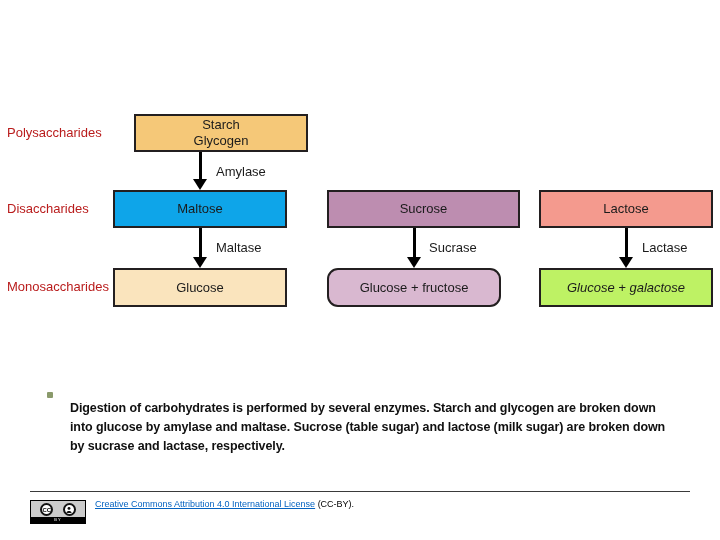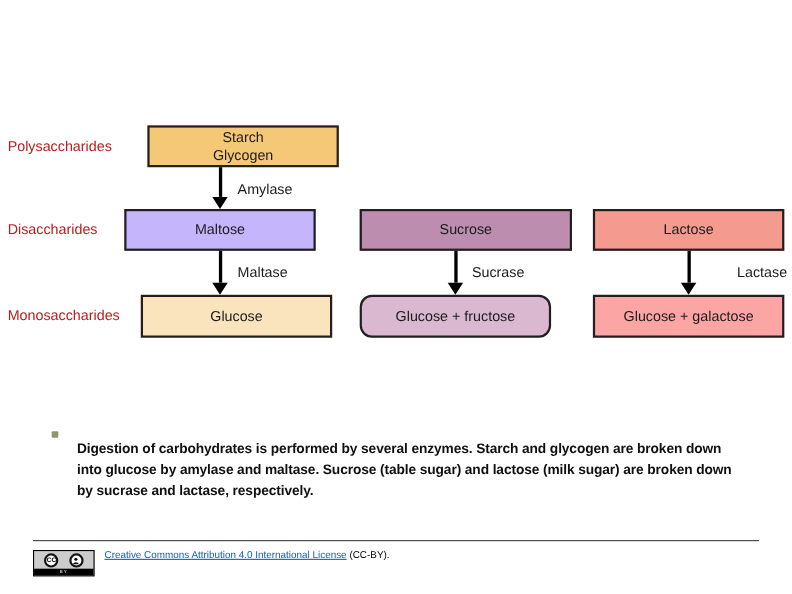--- a/index.html
+++ b/index.html
@@ -5,26 +5,26 @@
   html,body{margin:0;padding:0;background:#fff;}
   .page{position:relative;width:720px;height:540px;background:#ffffff;overflow:hidden;
         font-family:"Liberation Sans",sans-serif;color:#1b1b1b;}
 
   
   .row-label{position:absolute;font-size:13px;color:#b91c1c;white-space:nowrap;}
   .dbox{position:absolute;box-sizing:border-box;border:2px solid #231f20;
         display:flex;flex-direction:column;align-items:center;justify-content:center;
         text-align:center;font-size:13px;line-height:16px;color:#1b1b1b;}
   .bg-starch{background:#f5c878;}
-  .bg-maltose{background:#c4b5fd;}
-  .bg-glucose{background:#fae4bd;margin-left:15px;}
+  .bg-maltose{background:#0ea5e9;}
+  .bg-glucose{background:#fae4bd;}
   .bg-sucrose{background:#bd8db0;}
   .bg-glufru{background:#d9b8d0;}
   .bg-lactose{background:#f49a8e;}
-  .bg-glugal{background:#fca5a5;}
+  .bg-glugal{background:#bef264;font-style:italic;}
 
   .arrow{position:absolute;width:14px;display:flex;flex-direction:column;align-items:center;}
   .arrow .shaft{width:3px;background:#000;}
   .arrow .head{width:0;height:0;border-left:7px solid transparent;
                border-right:7px solid transparent;border-top:11px solid #000;}
   .enzyme{position:absolute;font-size:13px;color:#1b1b1b;white-space:nowrap;}
 
   
   .bullet-dot{position:absolute;left:47px;top:392px;width:6px;height:6px;
               background:#8a9a6b;border-radius:1px;}
@@ -98,21 +98,21 @@
     </div>
 
     <div class="dbox bg-lactose" style="left:539px;top:190px;width:174px;height:38px;">
       <span>Lactose</span>
     </div>
 
     <div class="arrow" style="left:619px;top:228px;">
       <div class="shaft" style="height:29px;"></div>
       <div class="head"></div>
     </div>
-    <div class="enzyme" style="left:642px;top:240px;margin-left:28px;">Lactase</div>
+    <div class="enzyme" style="left:642px;top:240px;">Lactase</div>
 
     <div class="dbox bg-glugal" style="left:539px;top:268px;width:174px;height:39px;">
       <span>Glucose + galactose</span>
     </div>
   </div>
 
   <span class="bullet-dot"></span>
   <p class="bullet-text">Digestion of carbohydrates is performed by several enzymes. Starch and glycogen are broken down into glucose by amylase and maltase. Sucrose (table sugar) and lactose (milk sugar) are broken down by sucrase and lactase, respectively.</p>
 
   <div class="footer-rule"></div>

